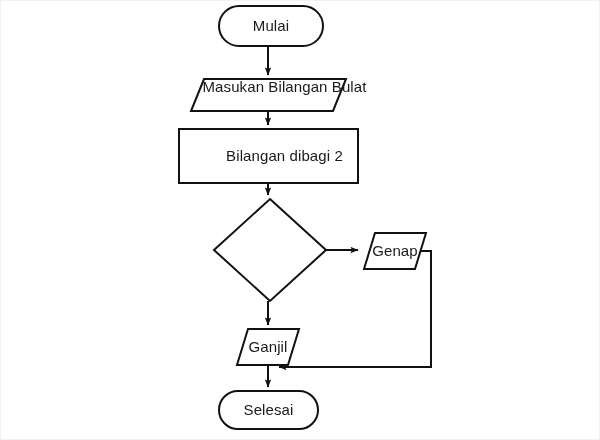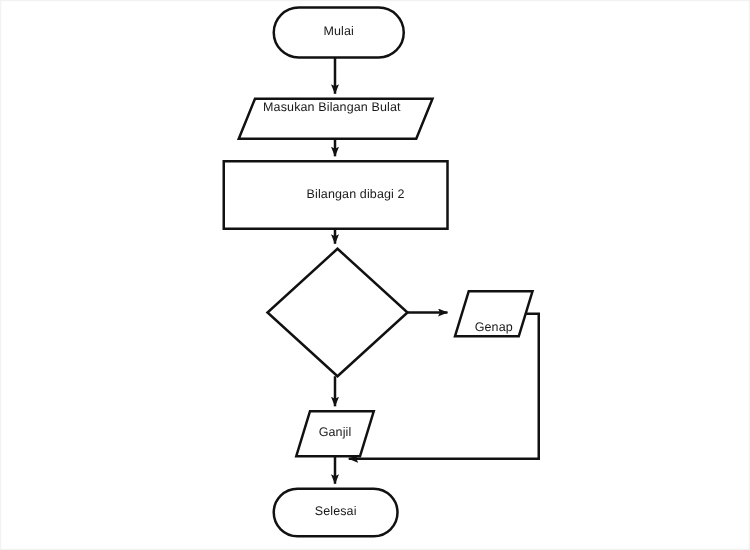--- a/index.html
+++ b/index.html
@@ -41,21 +41,21 @@
     stroke: #111111;
     stroke-width: 2;
     stroke-linecap: butt;
     stroke-linejoin: miter;
   }
   .node-label {
     position: absolute;
     text-align: center;
     color: #1a1a1a;
     font-family: "Liberation Sans", sans-serif;
-    font-size: 10px;
+    font-size: 15px;
     line-height: 12px;
     letter-spacing: 0.1px;
     white-space: pre;
     pointer-events: none;
     display: flex;
     align-items: center;
     justify-content: center;
   }
 </style>
 </head>
@@ -88,26 +88,26 @@
     <path class="connector" d="M 267 110 L 267 124" marker-end="url(#arrowhead)"></path>
     <path class="connector" d="M 267 182 L 267 194" marker-end="url(#arrowhead)"></path>
     <path class="connector" d="M 325 249 L 357 249" marker-end="url(#arrowhead)"></path>
     <path class="connector" d="M 267 300 L 267 324" marker-end="url(#arrowhead)"></path>
     <path class="connector" d="M 420 250 L 430 250 L 430 366 L 278 366" marker-end="url(#arrowhead)"></path>
     <path class="connector" d="M 267 364 L 267 386" marker-end="url(#arrowhead)"></path>
   </svg>
 
   <div class="node-label" style="left:218px; top:5px; width:104px; height:40px;">Mulai</div>
 
-  <div class="node-label" style="left:187px; top:78px; width:155px; height:16px;">Masukan Bilangan Bulat</div>
+  <div class="node-label" style="left:206px; top:78px; width:155px; height:16px;">Masukan Bilangan Bulat</div>
 
   <div class="node-label" style="left:178px; top:128px; width:211px; height:54px; flex-direction:column;">
     <span>Bilangan dibagi 2</span>
   </div>
 
 
-  <div class="node-label" style="left:363px; top:244px; width:62px; height:36px;">Genap</div>
+  <div class="node-label" style="left:363px; top:232px; width:62px; height:36px;">Genap</div>
 
   <div class="node-label" style="left:236px; top:328px; width:62px; height:36px;text-align:center;">Ganjil</div>
 
   <div class="node-label" style="left:218px; top:390px; width:99px; height:38px;">Selesai</div>
 
 </div>
 
 </body></html>

